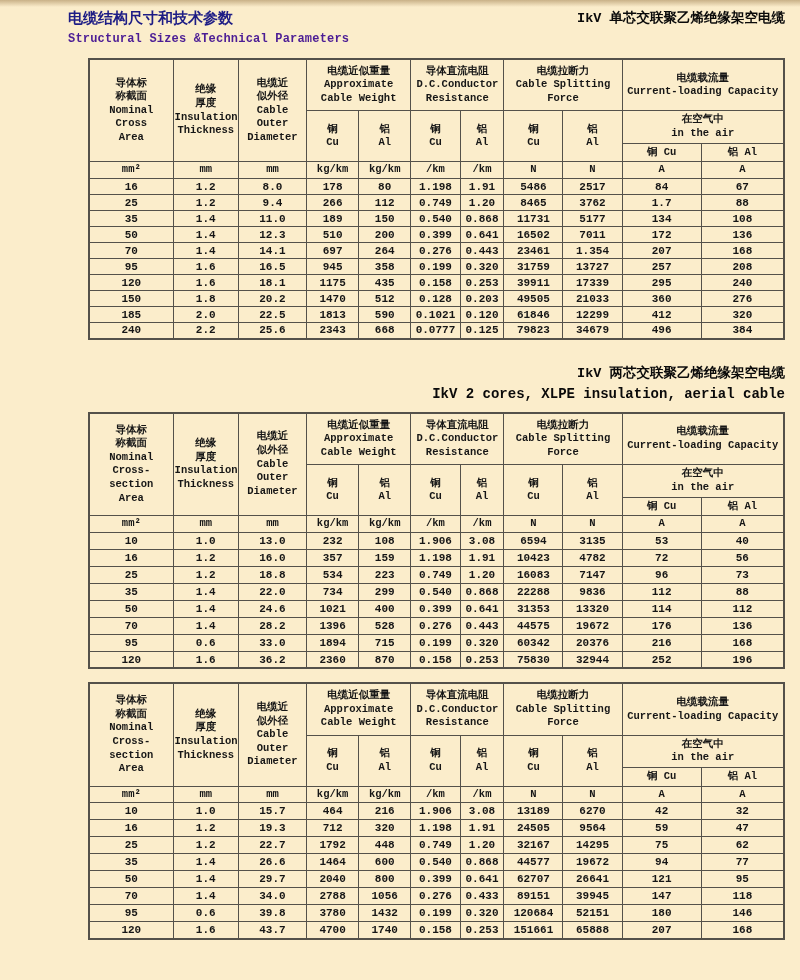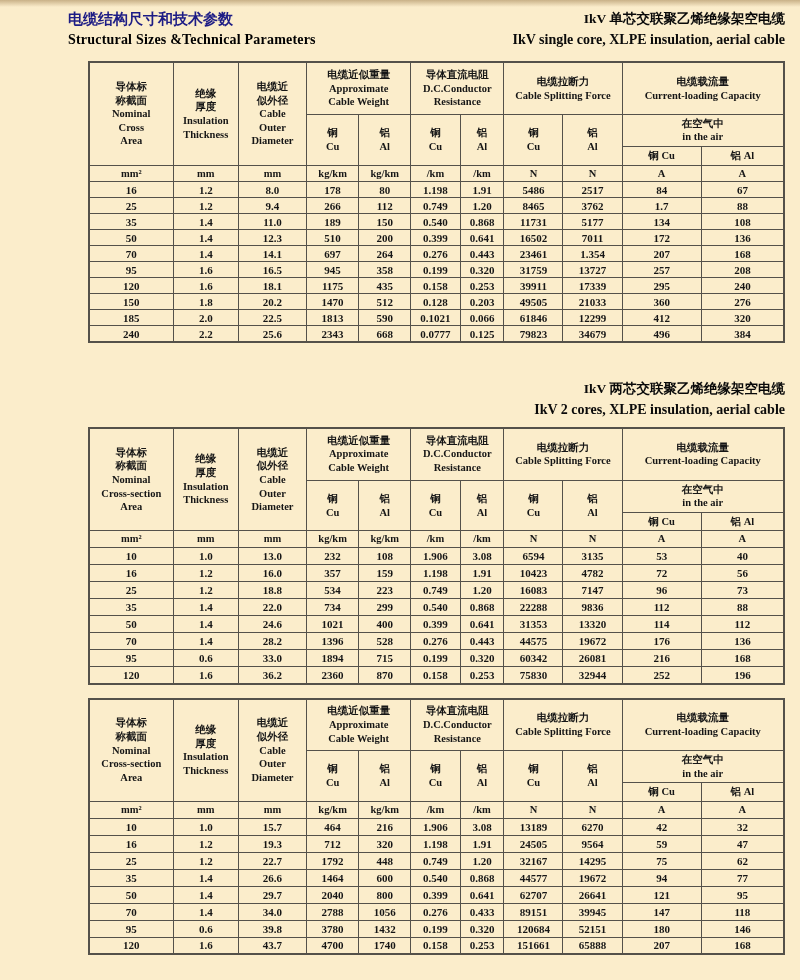--- a/index.html
+++ b/index.html
@@ -1,37 +1,37 @@
 <!DOCTYPE html>
 <html><head>
 <meta charset="utf-8">
 <style>
   html,body{margin:0;padding:0;}
   body{background:#fbedcb;}
   .page{
     position:relative;width:800px;height:980px;background:#fbedcb;overflow:hidden;
-    font-family:Liberation Serif, serif;color:#111;
+    font-family:Liberation Mono, monospace;color:#111;
   }
   .top-shade{
     position:absolute;top:0;left:0;right:0;height:7px;
     background:linear-gradient(#c9b188,rgba(201,177,136,0));pointer-events:none;
   }
   .page-header{
     display:flex;justify-content:space-between;align-items:flex-start;
     padding:9px 15px 0 68px;
   }
   .main-title .zh{font-size:15px;font-weight:bold;color:#1d1c85;line-height:1.45;}
-  .main-title .en{font-size:14px;font-weight:bold;color:#000000;line-height:1.35;letter-spacing:.2px;}
+  .main-title .en{font-size:12px;font-weight:bold;color:#4c1d95;line-height:1.35;letter-spacing:.2px;}
   .table-heading{text-align:right;font-weight:bold;color:#0a0a0a;line-height:1.5;}
   .table-heading .zh{font-size:13.5px;}
   .table-heading .en{font-size:14px;}
   main .table-heading{margin:0 15px 7px 0;}
   .table-section{margin:0;}
   .section-1{margin-top:11px;}
-  .section-2{margin-top:36px;}
+  .section-2{margin-top:24px;}
   .section-3{margin-top:13px;}
   table.params{
     border-collapse:collapse;table-layout:fixed;width:697px;margin-left:88px;
     border:2px solid #54514a;background:#fbedcb;
   }
   .params th,.params td{
     border:1px solid #54514a;text-align:center;vertical-align:middle;
     overflow:hidden;color:#161616;
   }
   .params th{font-size:10.5px;font-weight:bold;line-height:1.3;white-space:pre-line;padding:2px 1px;}
@@ -49,21 +49,20 @@
 <div class="page">
   <div class="top-shade"></div>
 
   <header class="page-header">
     <div class="main-title">
       <div class="zh">电缆结构尺寸和技术参数</div>
       <div class="en">Structural Sizes &amp;Technical Parameters</div>
     </div>
     <div class="table-heading">
       <div class="zh">IkV 单芯交联聚乙烯绝缘架空电缆</div>
-      <div class="en">IkV  single core, XLPE insulation, aerial cable</div>
     </div>
   </header>
 
   <main>
       <section class="table-section section-1">
         <table class="params">
           <colgroup>
             <col style="width: 12.1%;">
             <col style="width: 9.4%;">
             <col style="width: 9.8%;">
@@ -242,21 +241,21 @@
               <td>360</td>
               <td>276</td>
             </tr>
             <tr>
               <td>185</td>
               <td>2.0</td>
               <td>22.5</td>
               <td>1813</td>
               <td>590</td>
               <td>0.1021</td>
-              <td>0.066</td>
+              <td>0.120</td>
               <td>61846</td>
               <td>12299</td>
               <td>412</td>
               <td>320</td>
             </tr>
             <tr>
               <td>240</td>
               <td>2.2</td>
               <td>25.6</td>
               <td>2343</td>
@@ -432,21 +431,21 @@
             </tr>
             <tr>
               <td>95</td>
               <td>0.6</td>
               <td>33.0</td>
               <td>1894</td>
               <td>715</td>
               <td>0.199</td>
               <td>0.320</td>
               <td>60342</td>
-              <td>26081</td>
+              <td>20376</td>
               <td>216</td>
               <td>168</td>
             </tr>
             <tr>
               <td>120</td>
               <td>1.6</td>
               <td>36.2</td>
               <td>2360</td>
               <td>870</td>
               <td>0.158</td>

